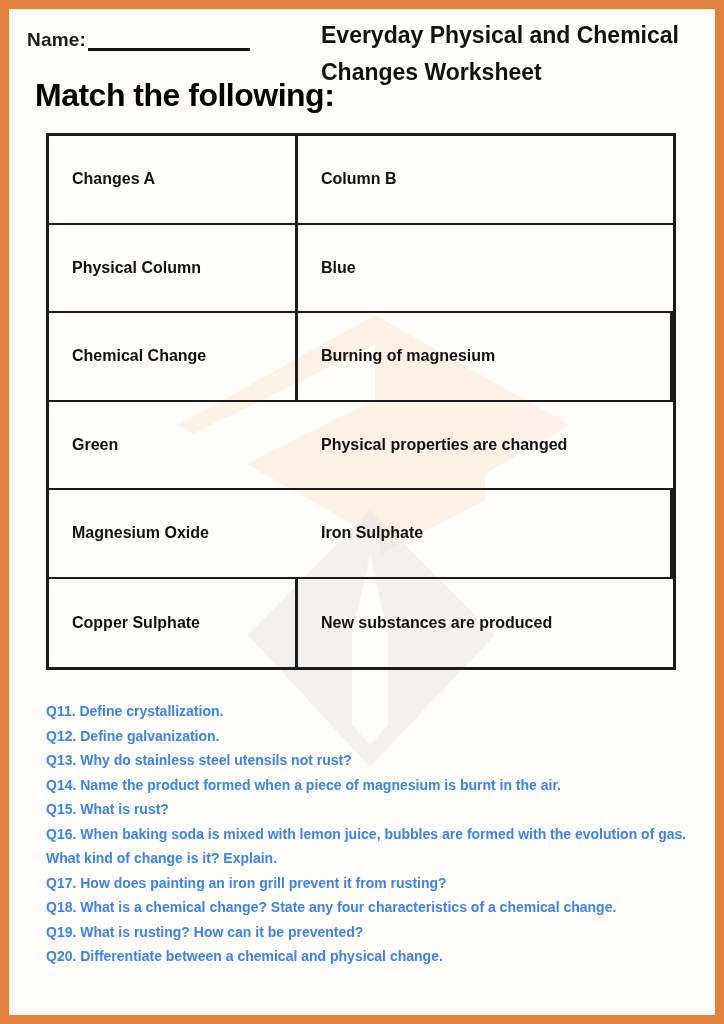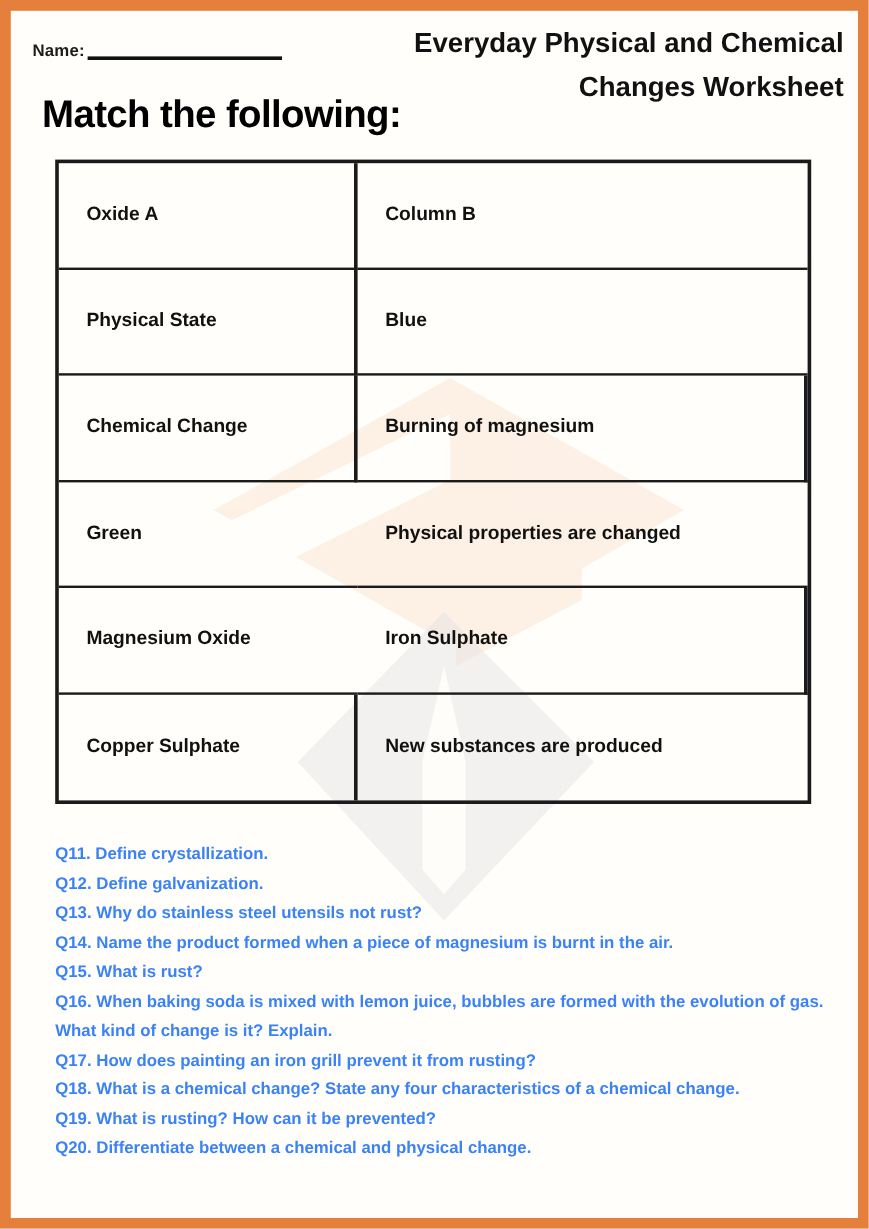--- a/index.html
+++ b/index.html
@@ -30,37 +30,37 @@
 
   
   .name-row {
     position: absolute;
     left: 18px;
     top: 20px;
     display: flex;
     align-items: flex-end;
   }
   .name-label {
-    font-size: 14px;
+    font-size: 19px;
     font-weight: bold;
     letter-spacing: 0.2px;
   }
   .name-line {
     display: inline-block;
     width: 162px;
     height: 21px;
     border-bottom: 3px solid #111111;
     margin-left: 2px;
   }
   .doc-title {
     position: absolute;
     left: 312px;
     top: 8px;
     width: 382px;
-    text-align: right;
+    text-align: left;
     font-size: 23px;
     line-height: 37px;
     font-weight: bold;
     color: #111111;
   }
   .section-heading {
     position: absolute;
     left: 26px;
     top: 68px;
     font-size: 32px;
@@ -132,24 +132,24 @@
   <div class="name-row">
     <span class="name-label">Name:</span>
     <span class="name-line"></span>
   </div>
 
   <div class="doc-title">Everyday Physical and Chemical Changes Worksheet</div>
 
   <div class="section-heading">Match the following:</div>
 
   <div class="match-table">
-    <div class="cell col-a">Oxide A</div>
+    <div class="cell col-a">Changes A</div>
     <div class="cell col-b">Column B</div>
 
-    <div class="cell col-a">Physical State</div>
+    <div class="cell col-a">Physical Column</div>
     <div class="cell col-b">Blue</div>
 
     <div class="cell col-a">Chemical Change</div>
     <div class="cell col-a">Burning of magnesium</div>
 
     <div class="cell col-b">Green</div>
     <div class="cell col-b">Physical properties are changed</div>
 
     <div class="cell col-b">Magnesium Oxide</div>
     <div class="cell col-a">Iron Sulphate</div>

